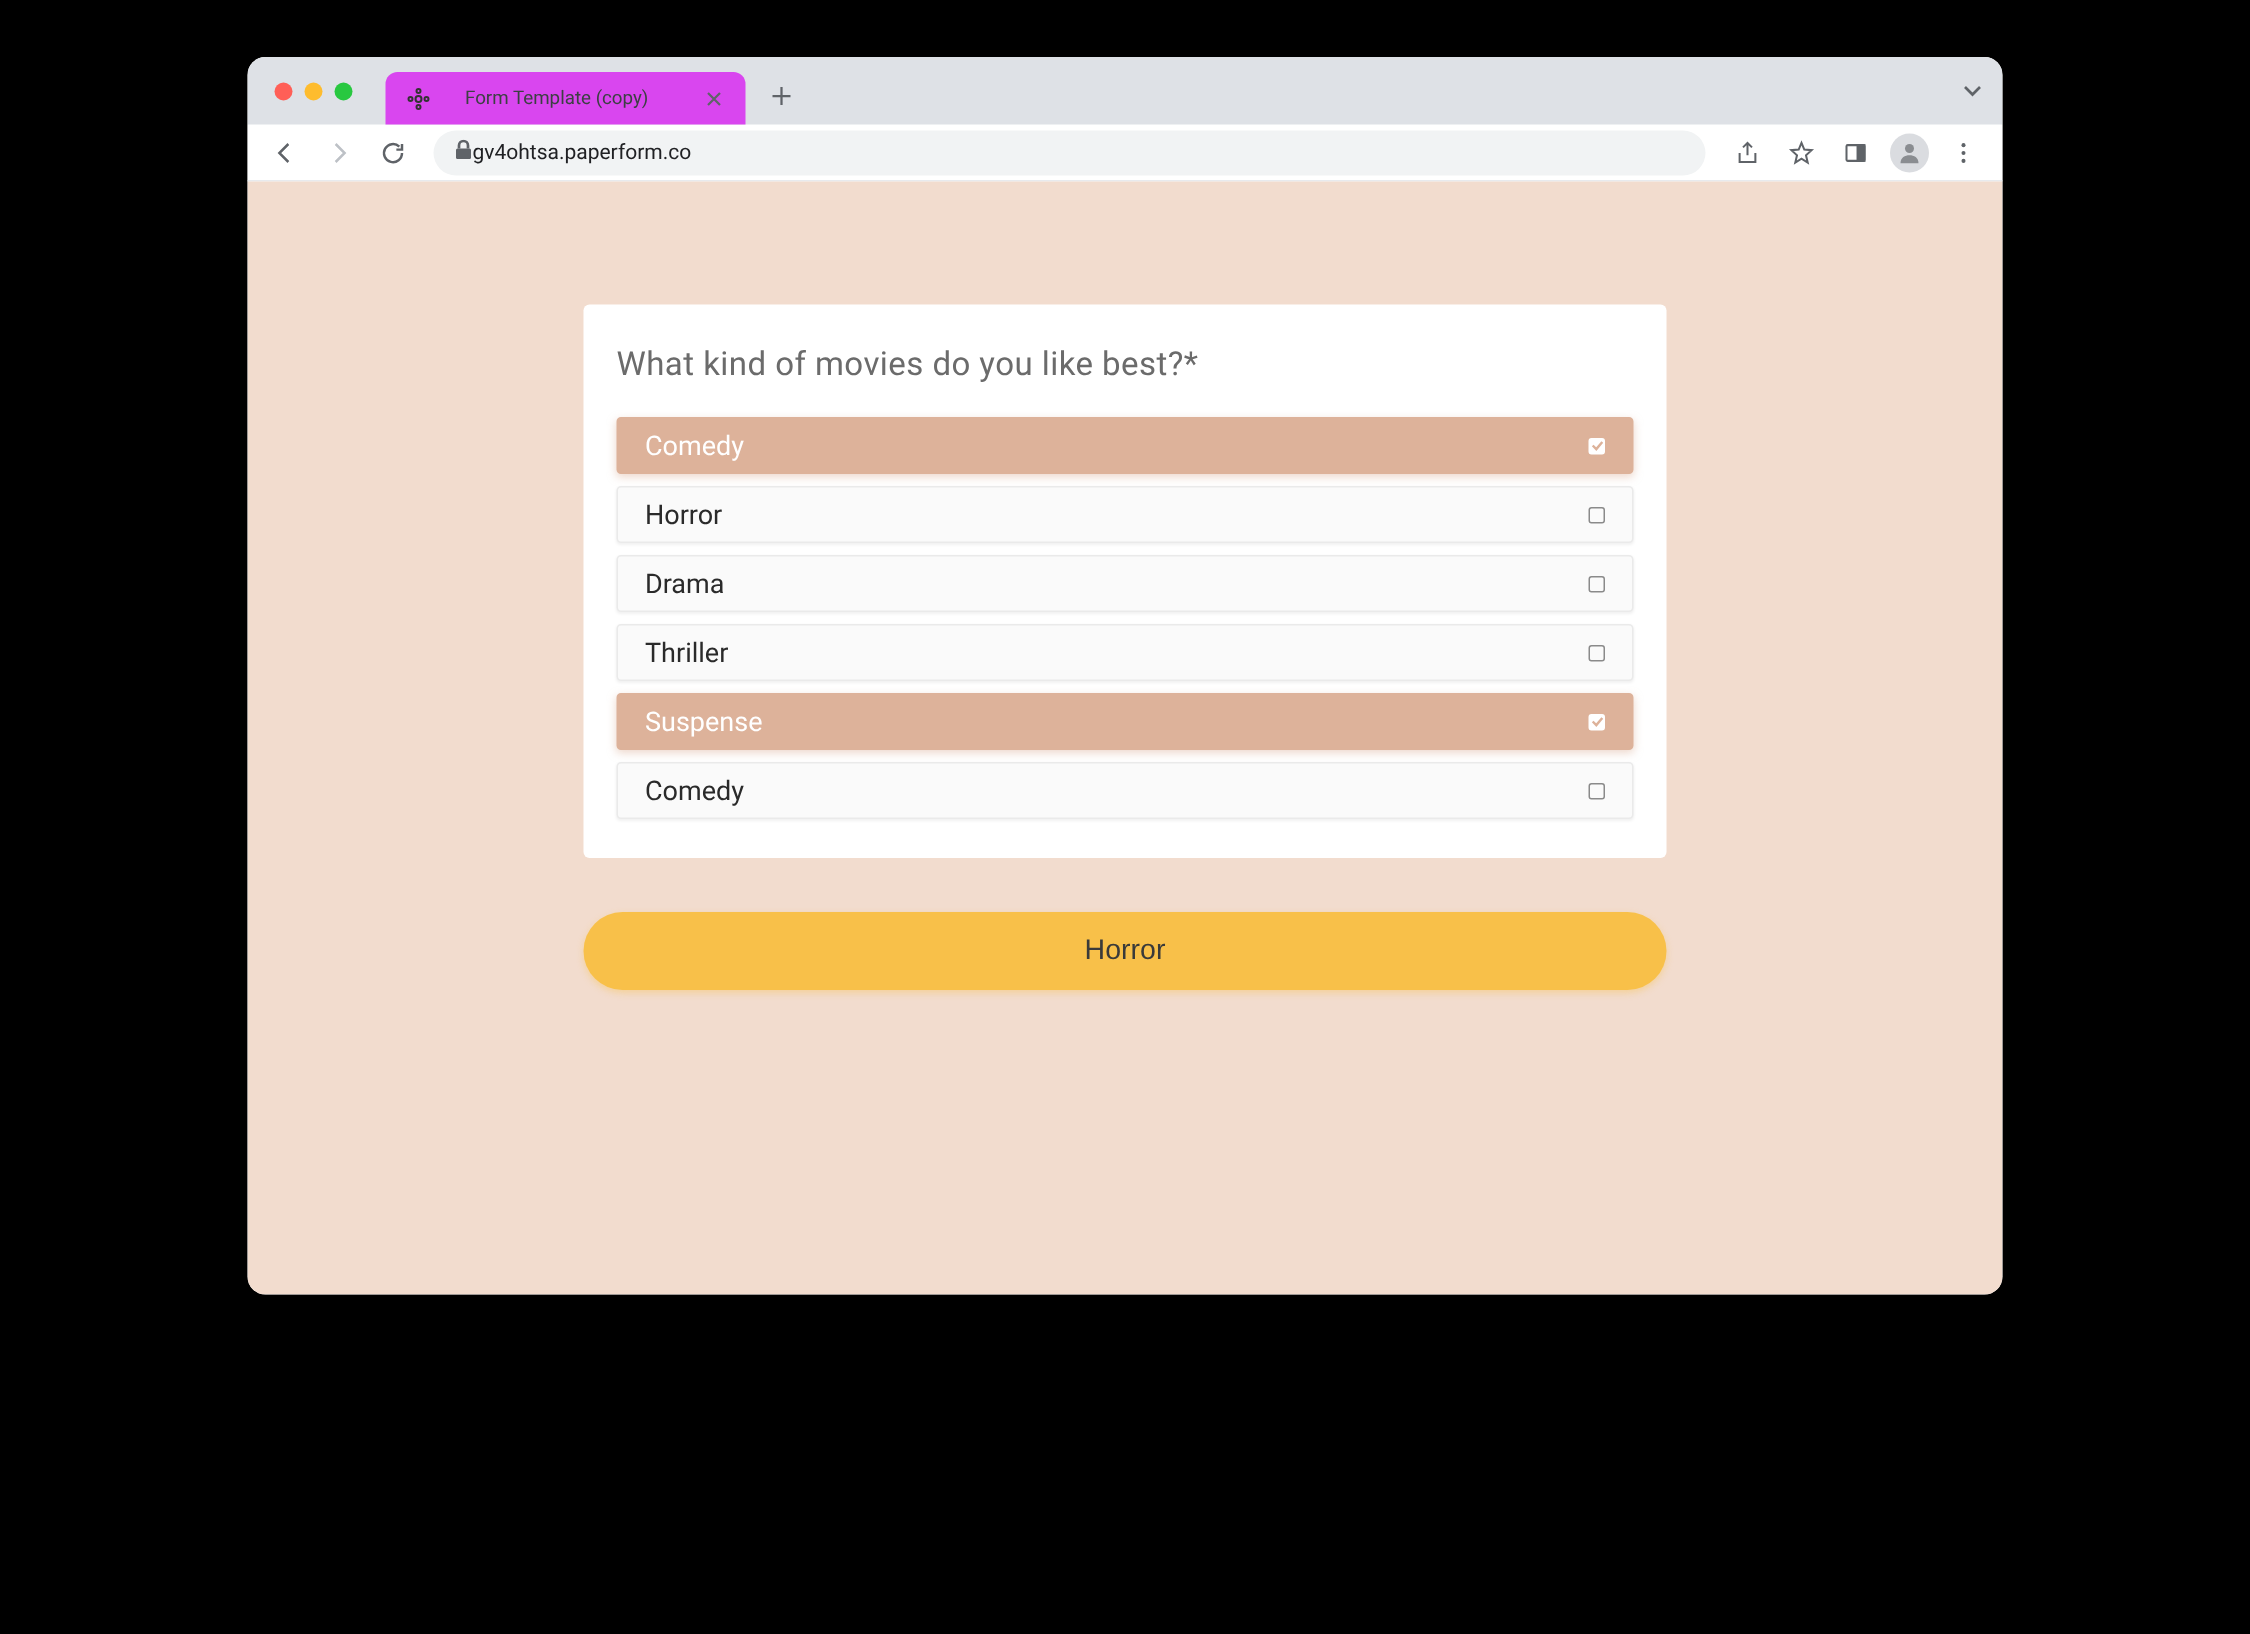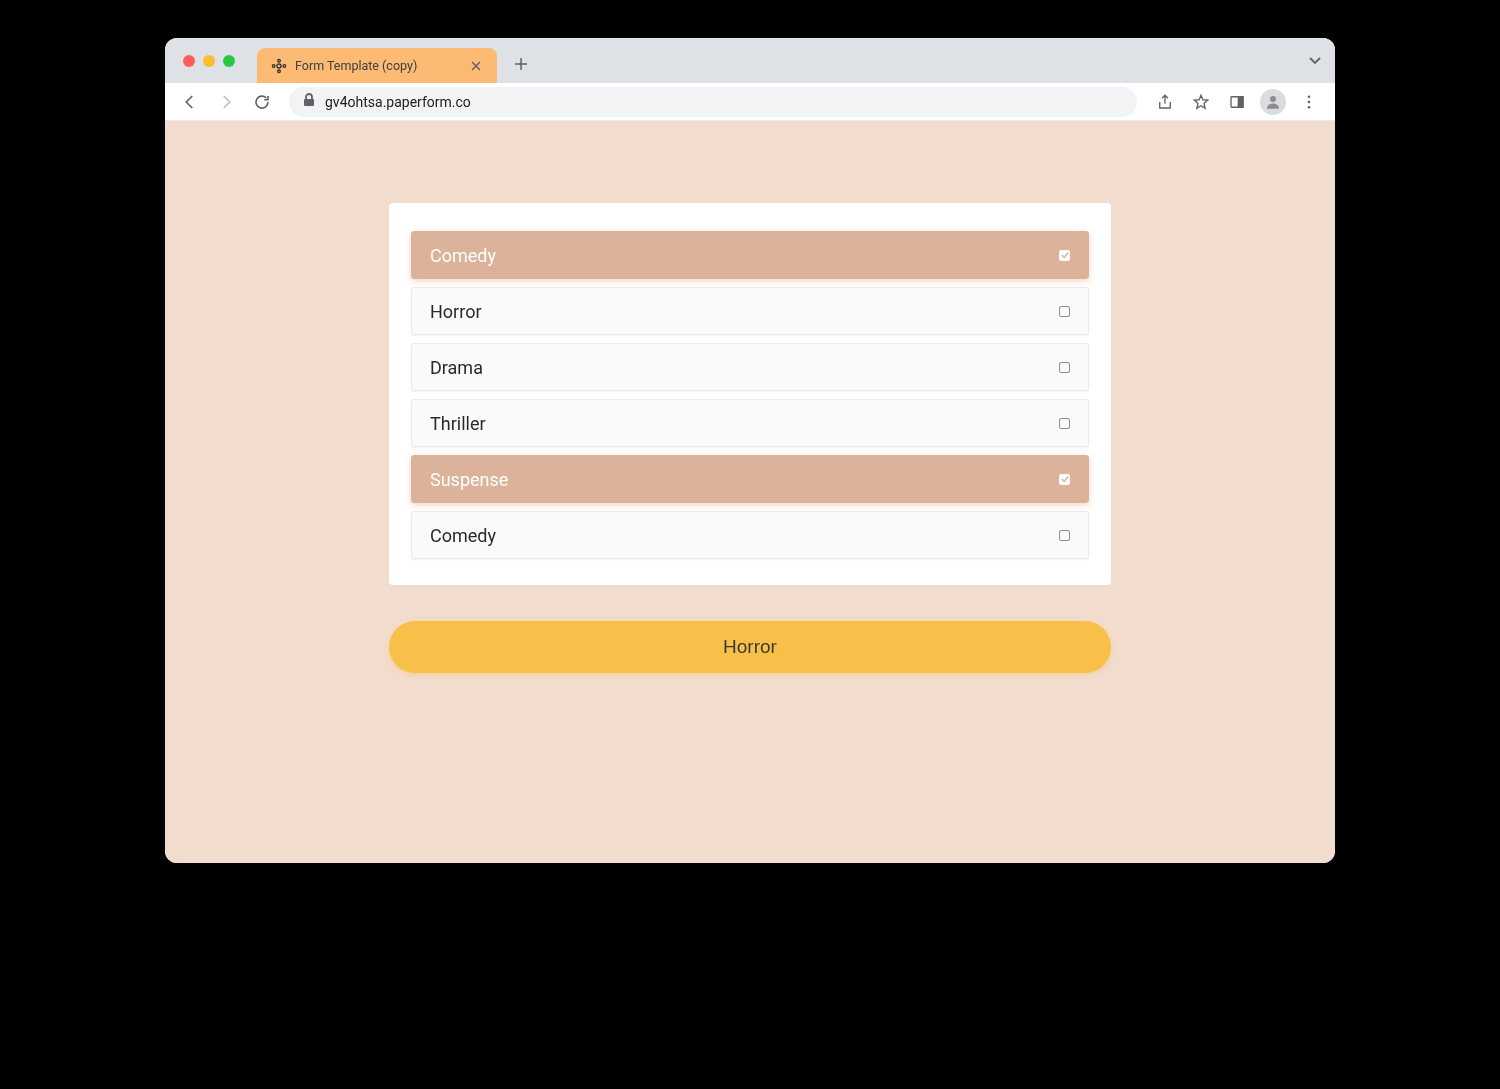--- a/index.html
+++ b/index.html
@@ -50,26 +50,26 @@
       height: 12px;
       border-radius: 50%;
     }
     
     .tl-red { background: #ff5f57; }
     .tl-yellow { background: #febc2e; }
     .tl-green { background: #28c840; }
     
     .tab {
       height: 35px;
-      background: #fdba74;
+      background: #d946ef;
       border-radius: 8px 8px 0 0;
       display: flex;
       align-items: center;
       padding: 0 14px;
-      gap: 8px;
+      gap: 23px;
       min-width: 240px;
       margin-top: 10px;
       position: relative;
     }
     
     .favicon {
       width: 16px;
       height: 16px;
       display: flex;
       align-items: center;
@@ -152,21 +152,20 @@
     }
     
     .address-bar {
       flex: 1;
       height: 30px;
       background: #f1f3f4;
       border-radius: 15px;
       display: flex;
       align-items: center;
       padding: 0 14px;
-      gap: 10px;
       margin: 0 6px;
     }
     
     .lock-icon {
       color: #5f6368;
       font-size: 12px;
     }
     
     .url-text {
       font-size: 14px;
@@ -230,21 +229,21 @@
       letter-spacing: 0.3px;
     }
     
     .options-list {
       display: flex;
       flex-direction: column;
       gap: 8px;
     }
     
     .option-item {
-      height: 48px;
+      height: 38px;
       background: #fafafa;
       border: 1px solid #eaeaea;
       border-radius: 3px;
       display: flex;
       align-items: center;
       justify-content: space-between;
       padding: 0 18px;
       cursor: pointer;
       box-shadow: 0 1px 2px rgba(0,0,0,0.06);
       gap: 15px;
@@ -400,20 +399,21 @@
             <circle cx="12" cy="5" r="1.8"></circle>
             <circle cx="12" cy="12" r="1.8"></circle>
             <circle cx="12" cy="19" r="1.8"></circle>
           </svg>
       </div>
     </div>
   </div>
 
   <div class="page-content">
     <div class="form-card">
+      <div class="question-text">What kind of movies do you like best?*</div>
       <div class="options-list">
 
       <div class="option-item selected">
             <span class="option-label">Comedy</span>
             <span class="checkbox">
               <svg viewBox="0 0 10 10">
                 <path d="M1 5 L4 8 L9 2" stroke="#ddb29a" stroke-width="2" fill="none"></path>
               </svg>
             </span>
           </div>

